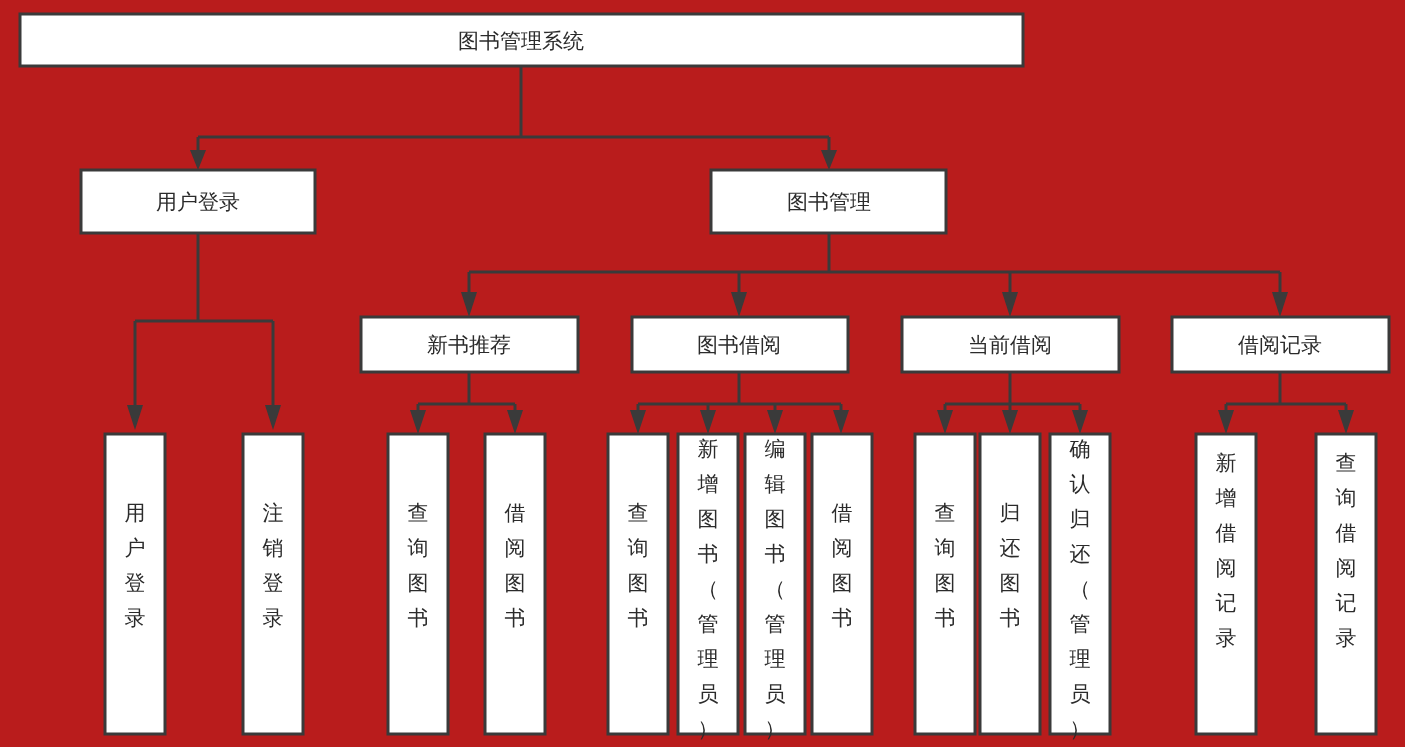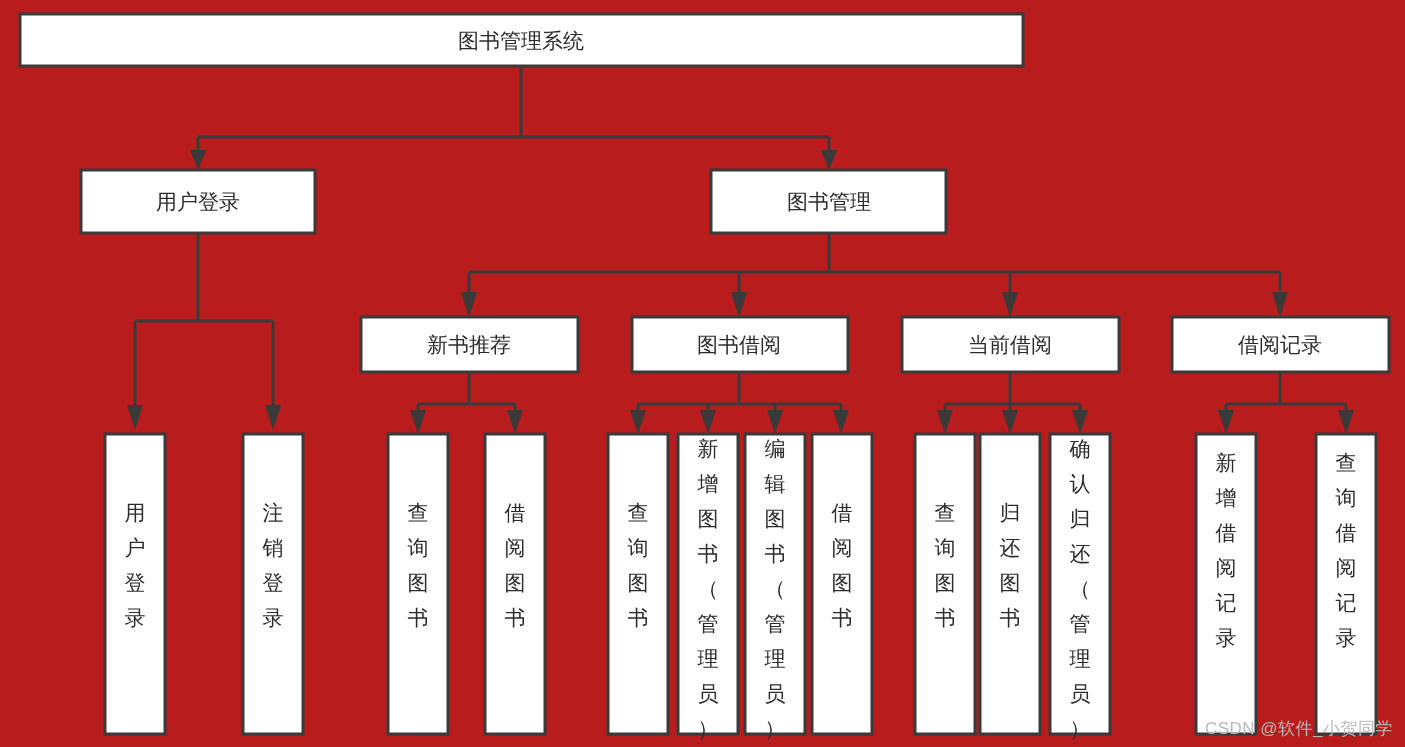--- a/index.html
+++ b/index.html
@@ -224,15 +224,14 @@
       <rect class="node-box" x="1196" y="434" width="60" height="300"></rect>
       <text class="node-label-vertical" x="1226" y="470"><tspan x="1226" y="470">新</tspan><tspan x="1226" y="505">增</tspan><tspan x="1226" y="540">借</tspan><tspan x="1226" y="575">阅</tspan><tspan x="1226" y="610">记</tspan><tspan x="1226" y="645">录</tspan></text>
     </g>
     <g>
       <rect class="node-box" x="1316" y="434" width="60" height="300"></rect>
       <text class="node-label-vertical" x="1346" y="470"><tspan x="1346" y="470">查</tspan><tspan x="1346" y="505">询</tspan><tspan x="1346" y="540">借</tspan><tspan x="1346" y="575">阅</tspan><tspan x="1346" y="610">记</tspan><tspan x="1346" y="645">录</tspan></text>
     </g>
 
   </svg>
 
-  <div class="watermark">CSDN @软件_小贺同学</div>
 
 </div>
 
 </body></html>

